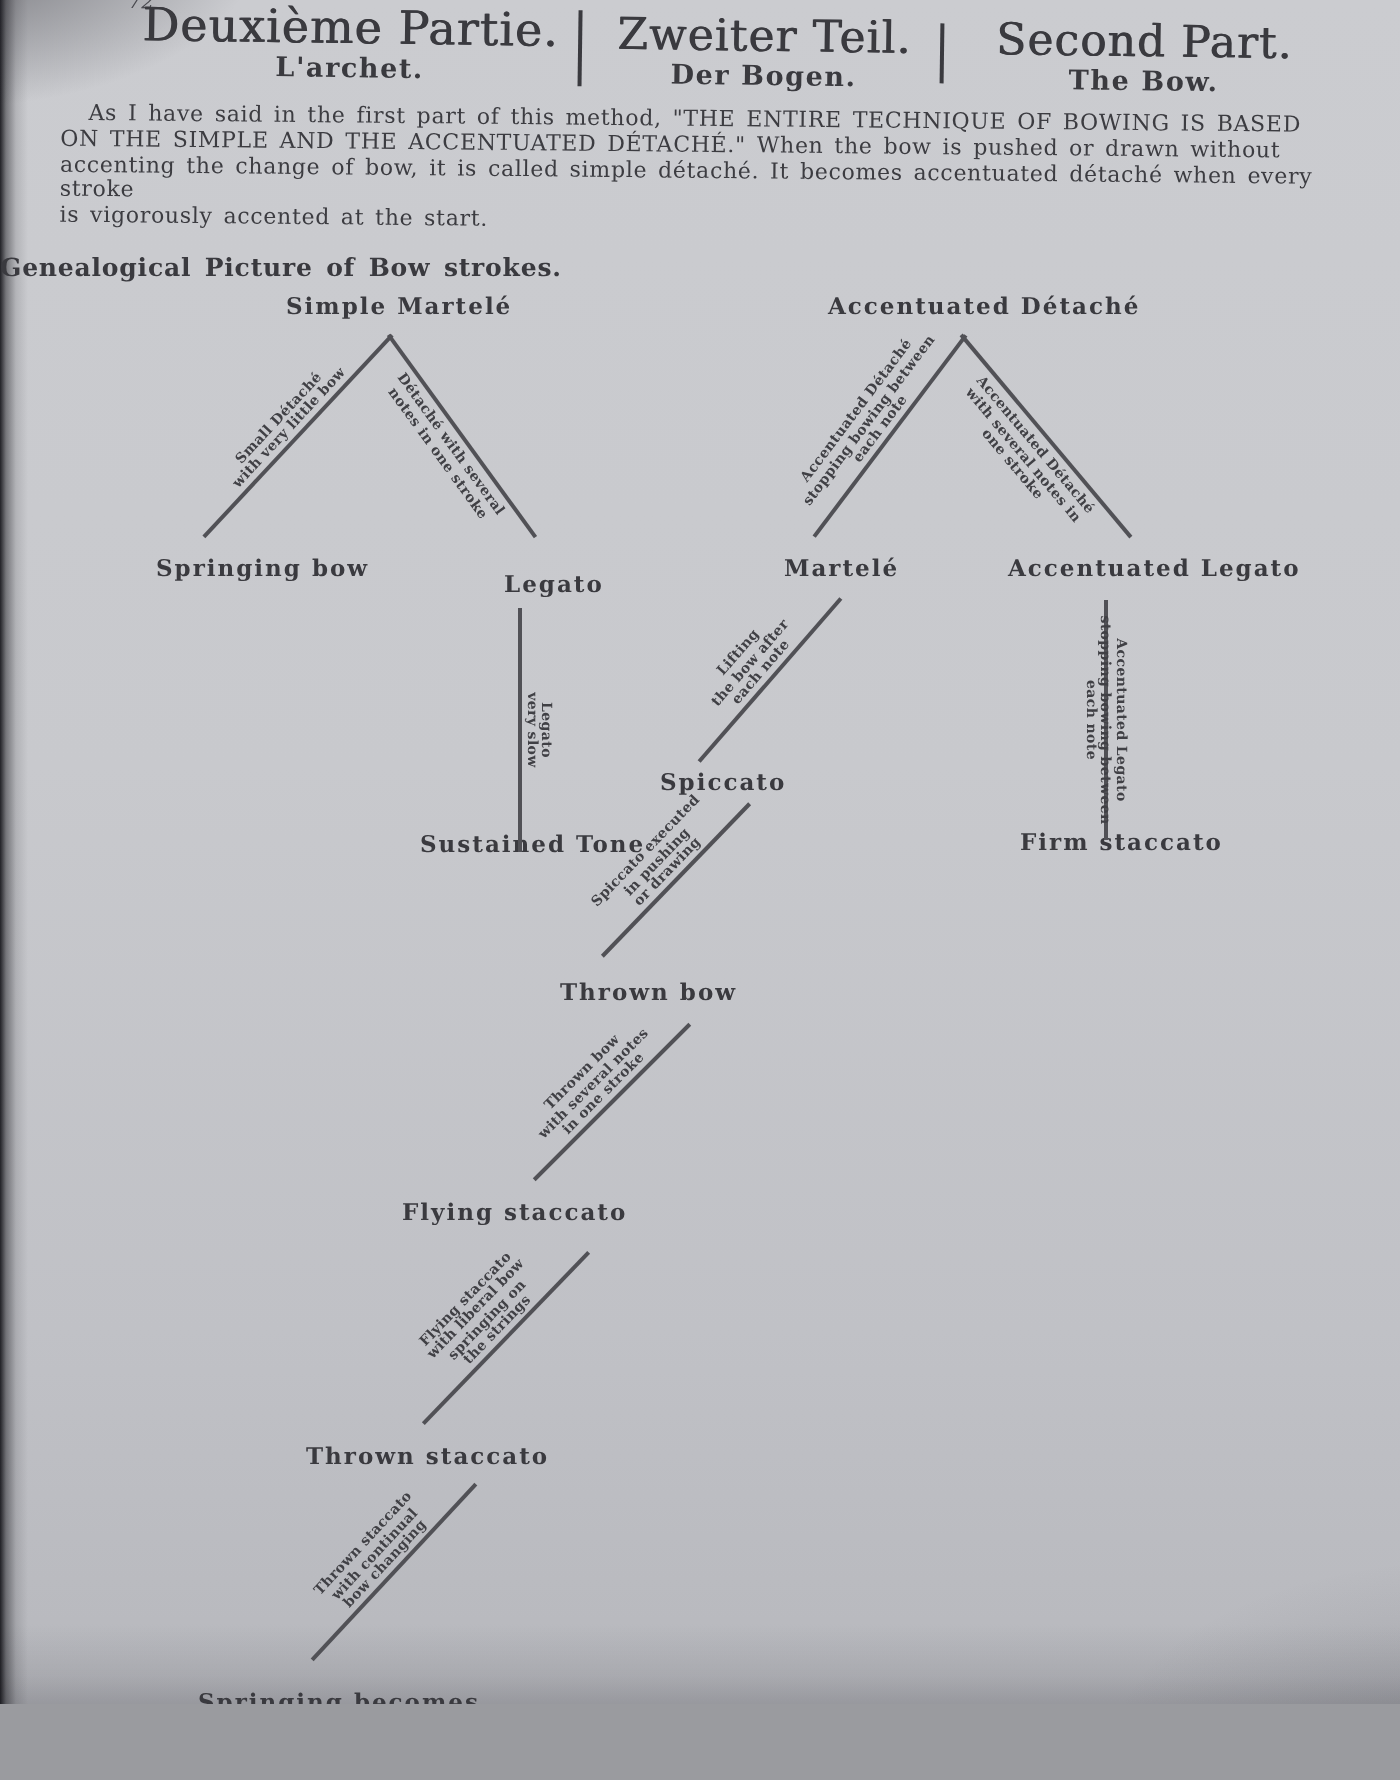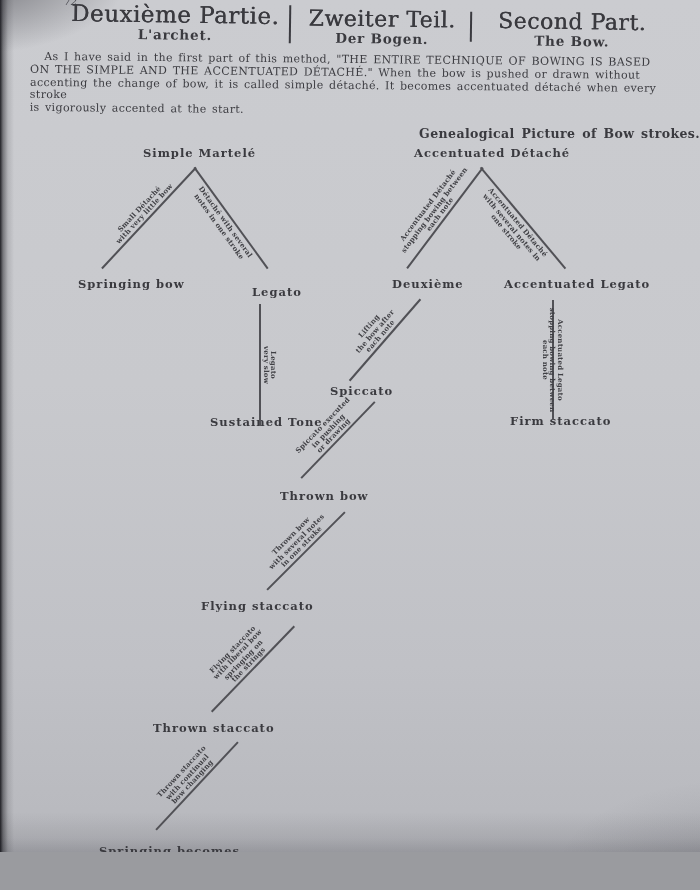--- a/index.html
+++ b/index.html
@@ -32,21 +32,21 @@
   #page-number{position:absolute;left:64px;top:-2px;font-style:italic;font-size:10px;color:#4a4a50;}
   
   #intro{
     position:absolute;left:30px;top:54px;width:660px;
     font-size:11px;line-height:12.8px;letter-spacing:0.35px;word-spacing:1.6px;
     white-space:pre-line;text-indent:14px;color:#3c3c41;
     transform:rotate(0.55deg);
   }
   
   #diagram-title{
-    position:absolute;left:0;top:126px;width:700px;text-align:right;
+    position:absolute;left:0;top:126px;width:700px;text-align:left;
     font-size:12.5px;font-weight:bold;letter-spacing:0.4px;word-spacing:2px;
   }
   .node{
     position:absolute;
     font-size:11.5px;font-weight:bold;letter-spacing:1px;white-space:nowrap;
     color:var(--ink);
   }
   .edge{position:absolute;height:0;}
   .edge-line{position:absolute;left:0;right:0;top:-1px;height:1.6px;background:var(--line);}
   .edge-label{
@@ -92,21 +92,21 @@
 accenting the change of bow, it is called simple détaché. It becomes accentuated détaché when every stroke
 is vigorously accented at the start.</div>
 
   <div id="diagram">
     <div id="diagram-title">Genealogical Picture of Bow strokes.</div>
 
     <div class="node" style="left:143px;top:146px;">Simple Martelé</div>
     <div class="node" style="left:414px;top:146px;">Accentuated Détaché</div>
     <div class="node" style="left:78px;top:277px;">Springing bow</div>
     <div class="node" style="left:252px;top:285px;">Legato</div>
-    <div class="node" style="left:392px;top:277px;">Deuxième</div>
+    <div class="node" style="left:392px;top:277px;">Martelé</div>
     <div class="node" style="left:504px;top:277px;">Accentuated Legato</div>
     <div class="node" style="left:330px;top:384px;">Spiccato</div>
     <div class="node" style="left:210px;top:415px;">Sustained Tone</div>
     <div class="node" style="left:510px;top:414px;">Firm staccato</div>
     <div class="node" style="left:280px;top:489px;">Thrown bow</div>
     <div class="node" style="left:201px;top:599px;">Flying staccato</div>
     <div class="node" style="left:153px;top:721px;">Thrown staccato</div>
     <div class="node" style="left:99px;top:844px;">Springing becomes</div>
 
     <div class="edge" style="left:149px;top:218px;width:138px;transform:translate(-50%,-50%) rotate(-47deg);">

